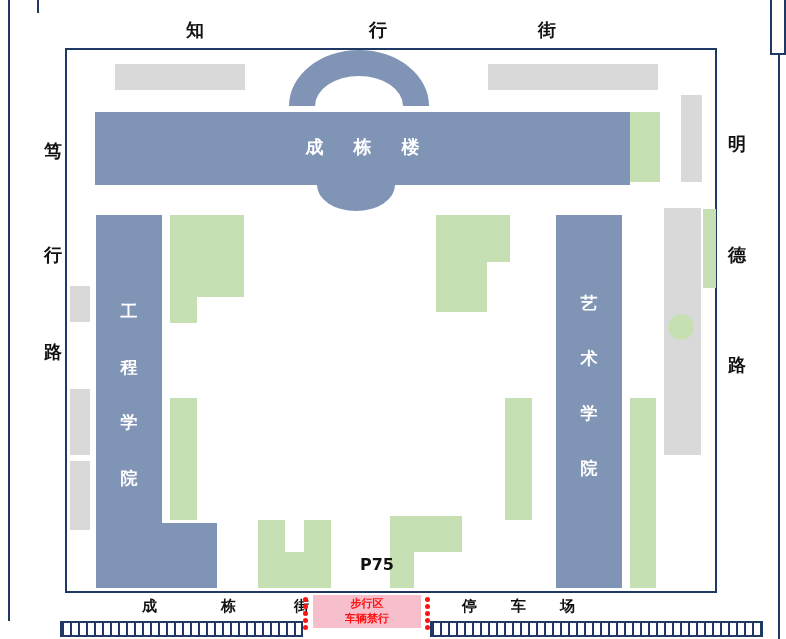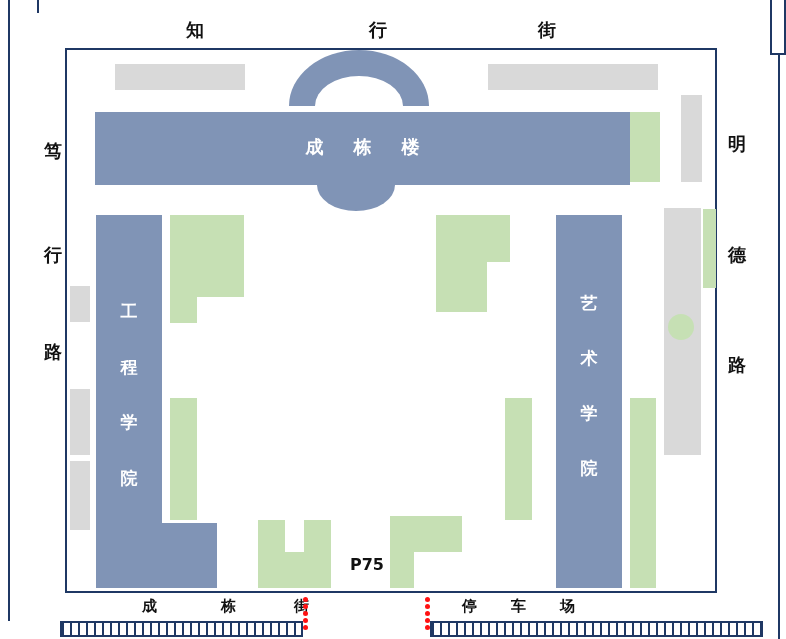--- a/index.html
+++ b/index.html
@@ -98,29 +98,33 @@
   </div>
 
   <div class="bld" style="left:556px;top:215px;width:66px;height:373px"></div>
   <div class="bld-label-v" style="left:556px;top:292px;width:66px;height:188px">
     <span>艺</span>
     <span>术</span>
     <span>学</span>
     <span>院</span>
   </div>
 
-  <span class="p-code" style="left:350px;top:555px">P75</span>
+  <span class="p-code" style="left:360px;top:555px">P75</span>
 
   <span class="street-char-sm" style="left:142px;top:599px">成</span>
   <span class="street-char-sm" style="left:221px;top:599px">栋</span>
   <span class="street-char-sm" style="left:294px;top:599px">街</span>
   <span class="street-char-sm" style="left:462px;top:599px">停</span>
   <span class="street-char-sm" style="left:511px;top:599px">车</span>
   <span class="street-char-sm" style="left:560px;top:599px">场</span>
 
+  <div class="pink-zone" style="left:313px;top:595px;width:108px;height:33px">
+    <span>步行区</span>
+    <span>车辆禁行</span>
+  </div>
 
   <div class="dot-col" style="left:303px;top:597px">
     <div class="dot"></div>
     <div class="dot"></div>
     <div class="dot"></div>
     <div class="dot"></div>
     <div class="dot"></div>
   </div>
   <div class="dot-col" style="left:425px;top:597px">
     <div class="dot"></div>

